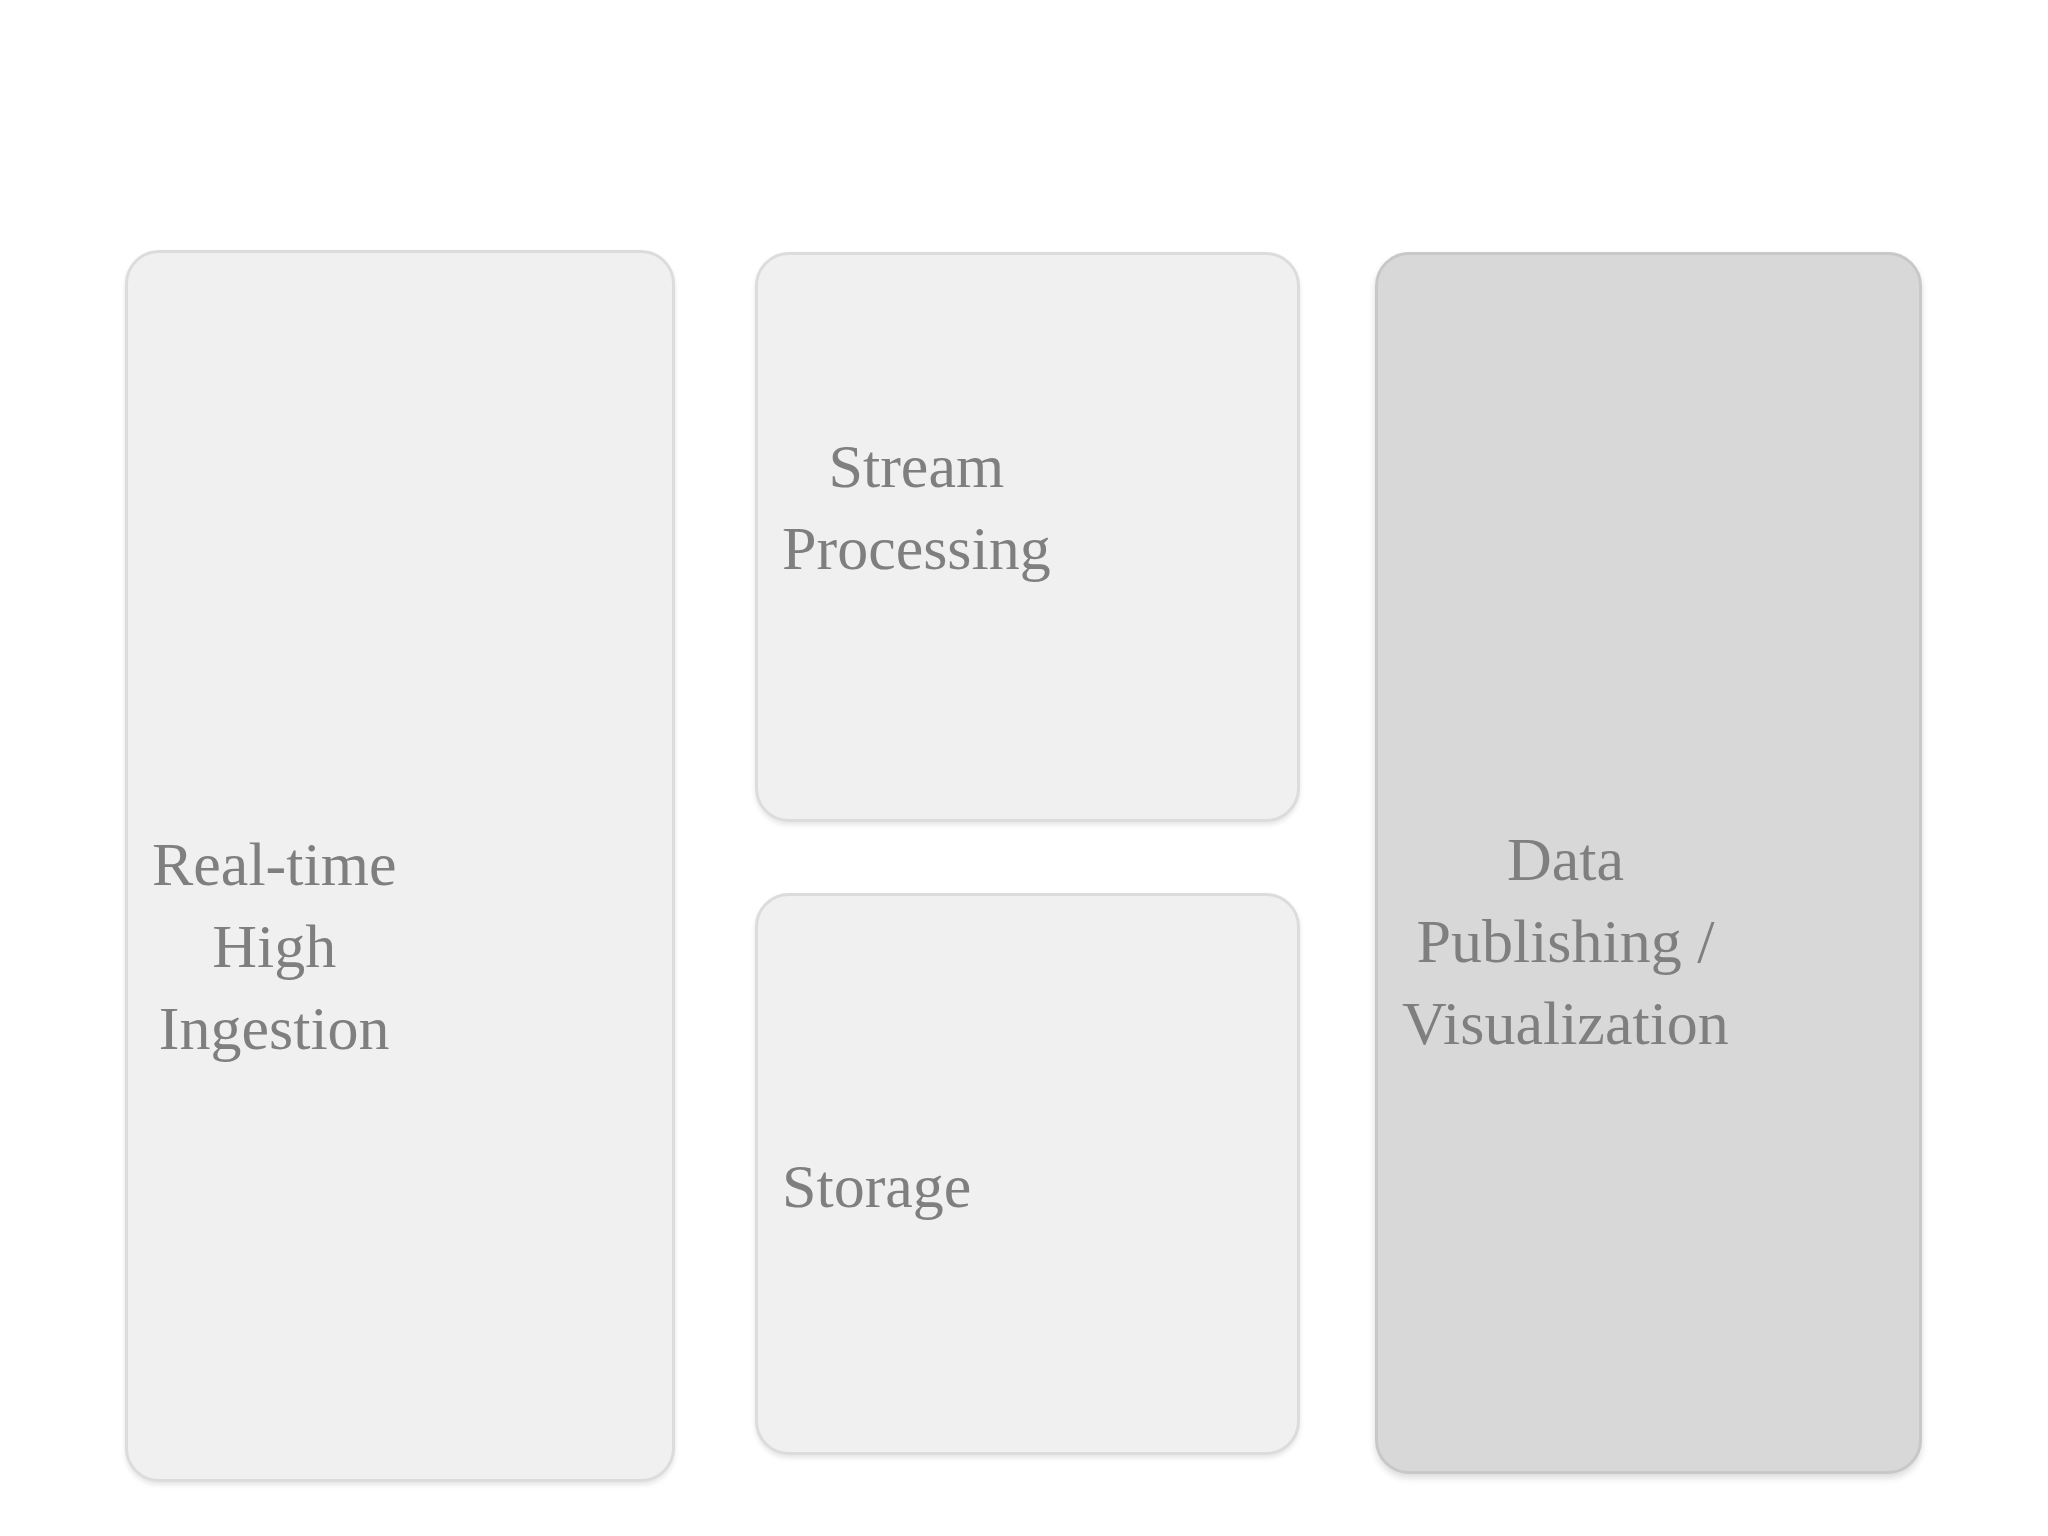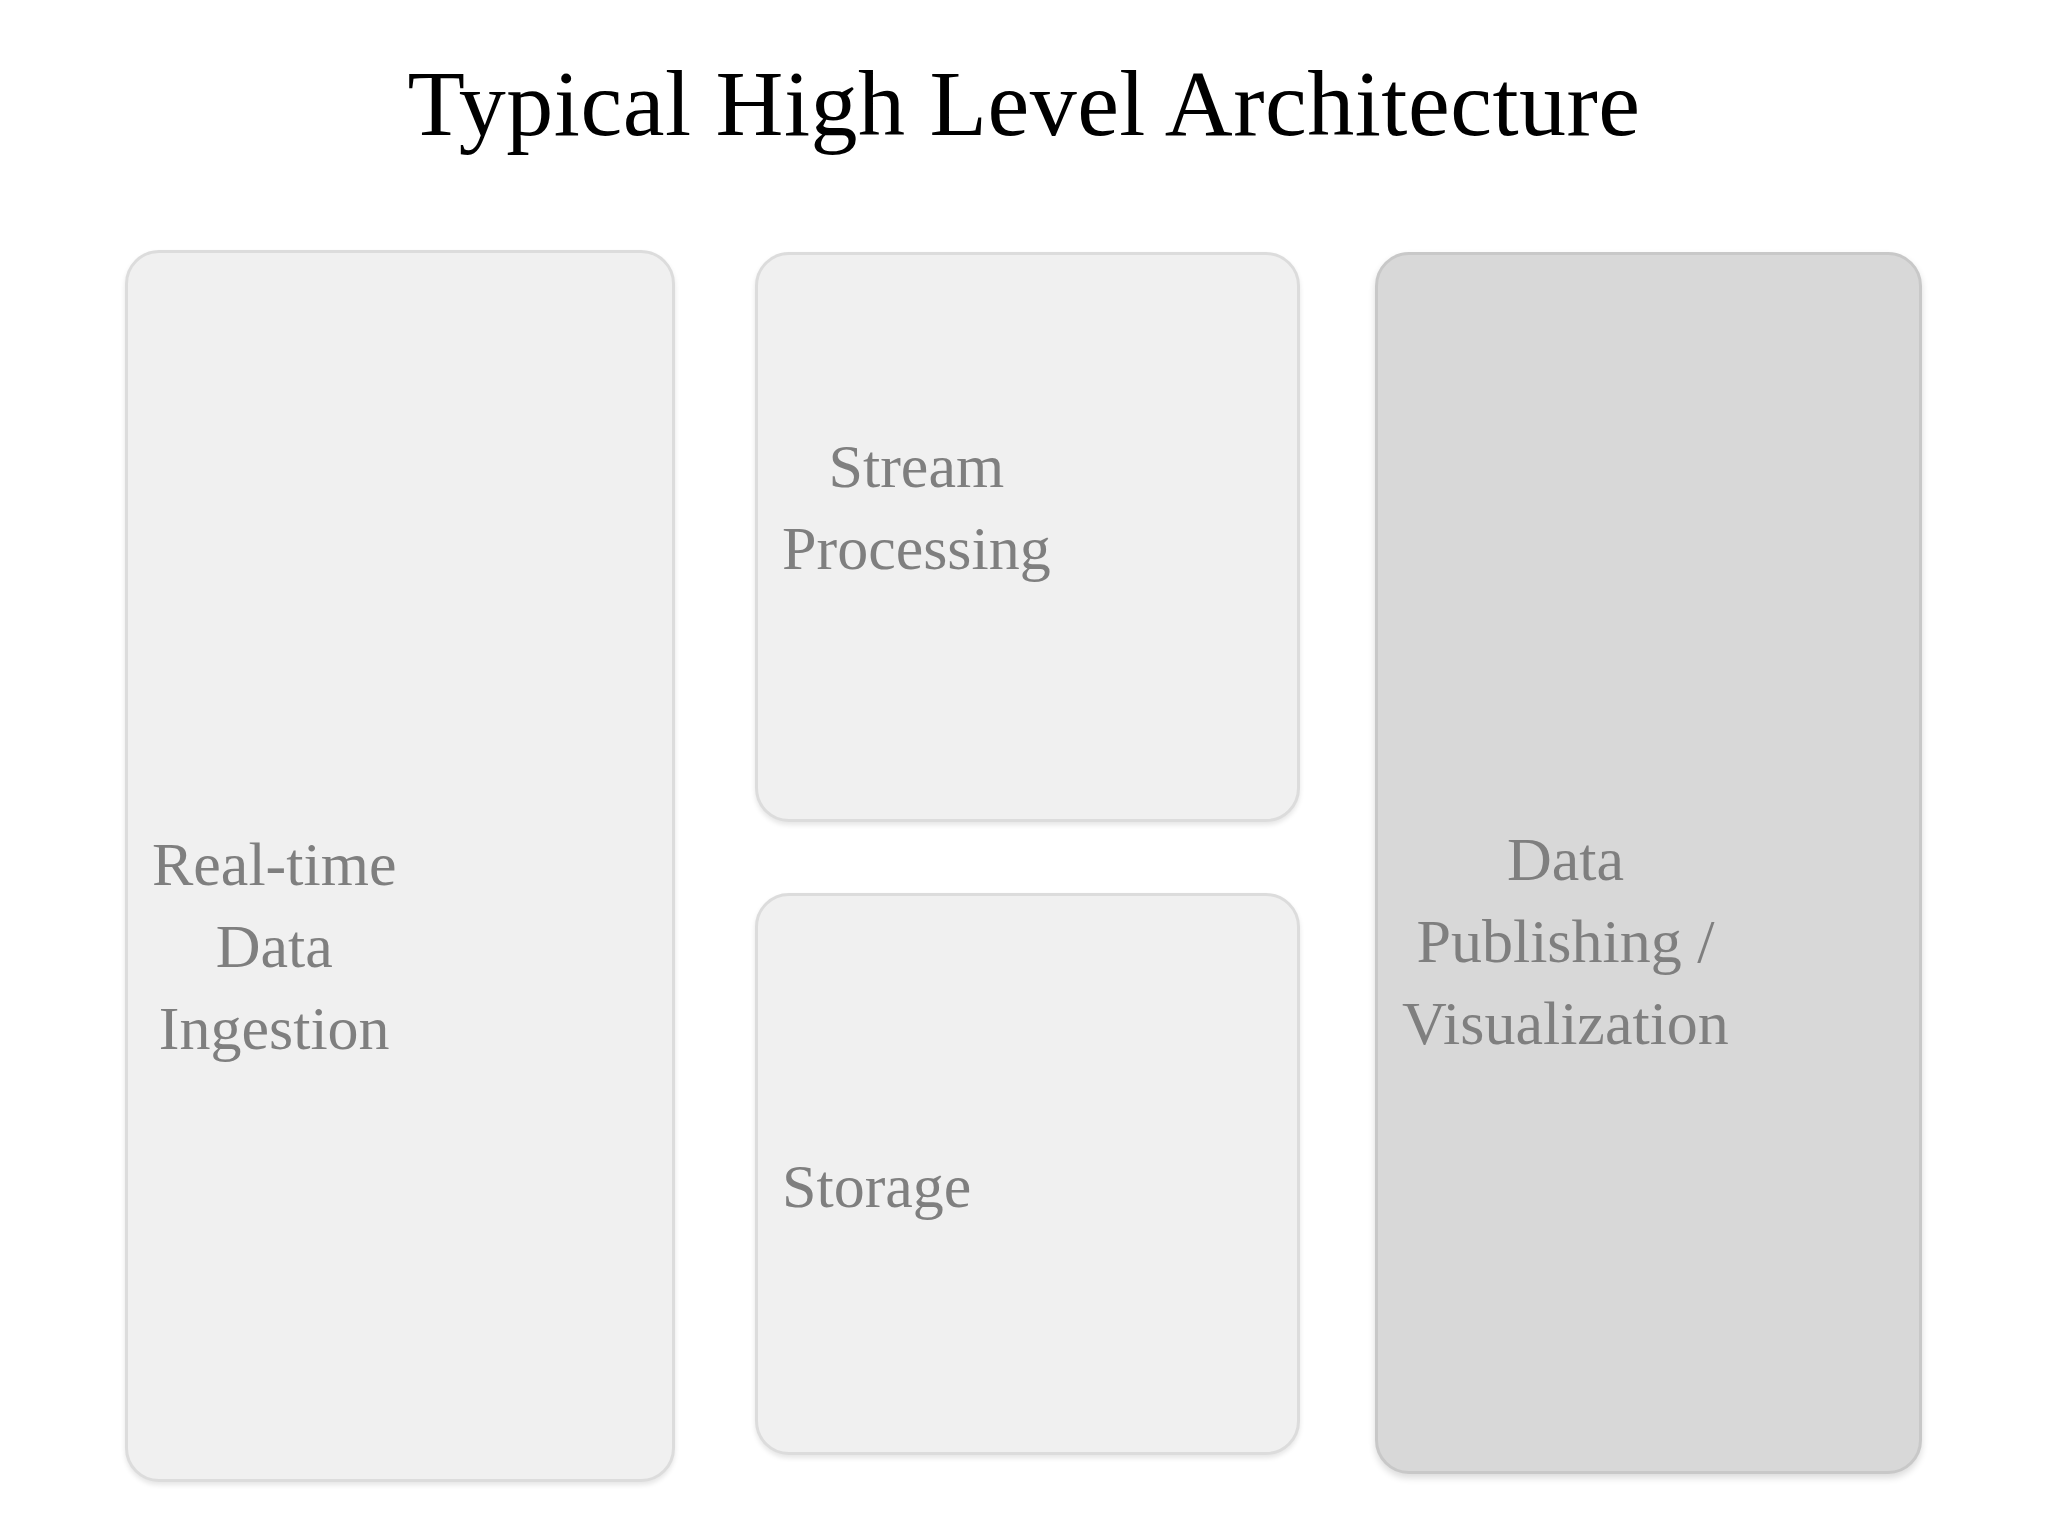--- a/index.html
+++ b/index.html
@@ -91,25 +91,24 @@
   #box-ingestion .box-label { transform: translateY(80px); }
   #box-stream .box-label    { transform: translateY(-30px); }
   #box-storage .box-label   { transform: translateY(12px); }
   #box-publishing .box-label{ transform: translateY(78px); }
 </style>
 </head>
 <body>
 
 <div id="slide">
 
-  <div id="slide-title">Typical High Level Architecture</div>
 
   <div class="arch-box" id="box-ingestion">
     <span class="box-label">Real-time
-Data
+High
 Ingestion</span>
   </div>
 
   <div class="arch-box" id="box-stream">
     <span class="box-label">Stream
 Processing</span>
   </div>
 
   <div class="arch-box" id="box-storage">
     <span class="box-label">Storage</span>

